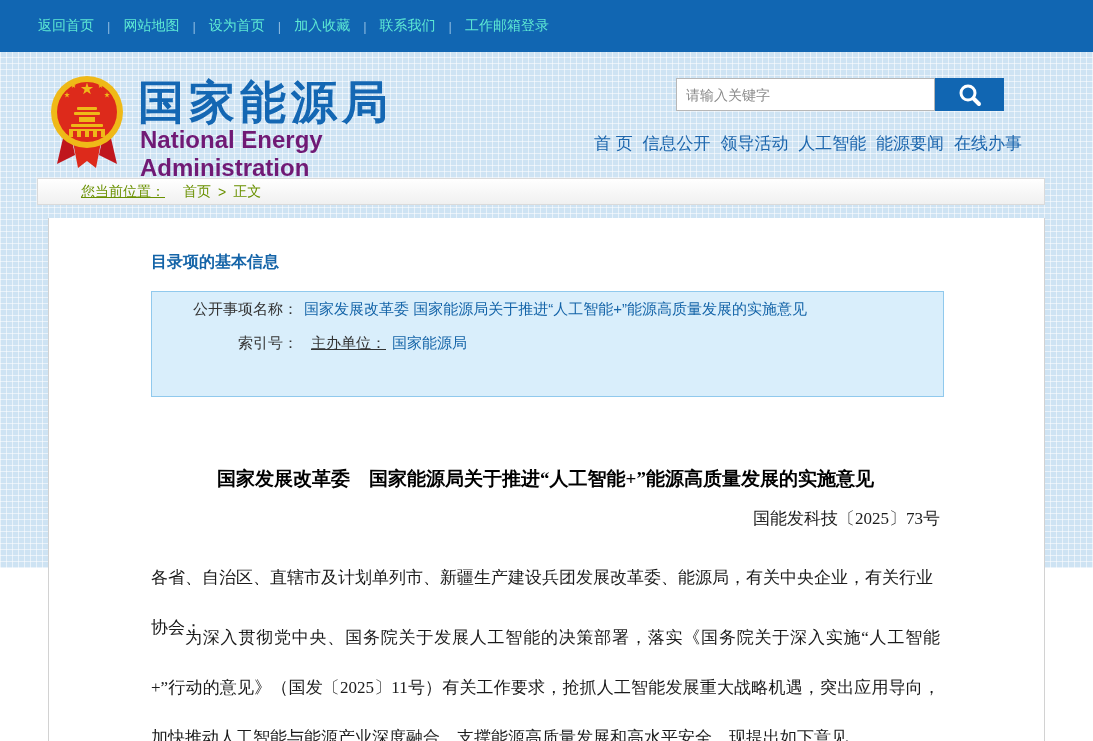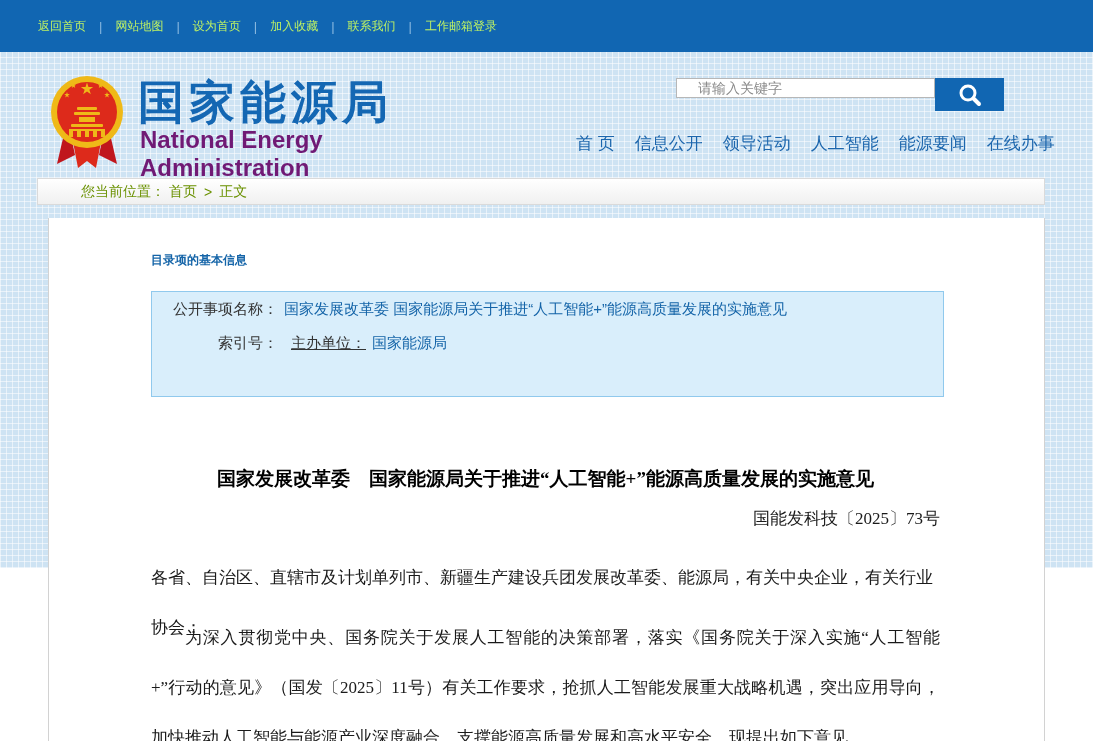--- a/index.html
+++ b/index.html
@@ -18,83 +18,83 @@
       repeating-linear-gradient(0deg,  rgba(255,255,255,.55) 0 1px, transparent 1px 6px),
       repeating-linear-gradient(90deg, rgba(255,255,255,.55) 0 1px, transparent 1px 6px);
   }
   
   .topbar {
     position:absolute; left:0; top:0; width:1093px; height:52px;
     background:#1166b2;
     display:flex; align-items:center; padding-left:38px;
     z-index:5;
   }
-  .topbar a { color:#bef264; font-size:12px; text-decoration:none; white-space:nowrap; }
+  .topbar a { color:#5eead4; font-size:14px; text-decoration:none; white-space:nowrap; }
   .topbar .sep { color:#8ab9e0; margin:0 13px; font-size:13px; }
 
   
   .logo-link { position:absolute; left:50px; top:74px; width:440px; height:95px; z-index:4; cursor:pointer; }
   .emblem { position:absolute; left:0; top:0; }
   .site-title {
     position:absolute; left:88px; top:-2px;
     color:#1467b3; font-weight:bold; font-size:46px; letter-spacing:5px;
     font-family:"Liberation Sans", sans-serif;
   }
   .site-subtitle {
     position:absolute; left:90px; top:52px;
     color:#701a75; font-weight:bold; font-size:24px; letter-spacing:0px;
   }
 
   
   .search { position:absolute; left:676px; top:78px; display:flex; z-index:4; }
   .search input {
-    width:259px; height:20px; border:1px solid #b7b7b7; background:#ffffff;
-    padding:0 21px; font-size:14px; color:#333; outline:none;
+    width:259px; height:33px; border:1px solid #b7b7b7; background:#ffffff;
+    padding:0 9px; font-size:14px; color:#333; outline:none;
   }
   .search input::placeholder { color:#8a8a8a; }
   .search button {
     width:69px; height:33px; background:#1166b2; border:none; cursor:pointer;
     display:flex; align-items:center; justify-content:center;
   }
 
   
   .nav {
-    position:absolute; left:576px; top:132px; width:428px;
-    display:flex; justify-content:space-between; z-index:4;gap:20px;
+    position:absolute; left:594px; top:132px; width:428px;
+    display:flex; justify-content:space-between; z-index:4;
   }
   .nav a { color:#1c66ad; font-size:17px; text-decoration:none; white-space:nowrap; }
 
   
   .breadcrumb {
     position:absolute; left:37px; top:178px; width:1008px; height:27px;
     background:linear-gradient(#ffffff,#f0f0f0);
     border:1px solid #dadada;
     display:flex; align-items:center; padding-left:43px;
     font-size:14px; color:#6a9100; z-index:4;
   }
   .breadcrumb a { color:#6a9100; text-decoration:none; }
   .breadcrumb .bc-sep { margin:0 7px; color:#6a9100; }
-  .breadcrumb .bc-prefix { margin-right:4px; }
+  .breadcrumb .bc-prefix { margin-right:18px;text-decoration:underline; }
 
   
   .content {
     position:absolute; left:48px; top:218px; width:997px; height:523px;
     background:#ffffff;
     border-left:1px solid #d2d2d2; border-right:1px solid #d2d2d2;
     z-index:3;
   }
   .section-title {
     position:absolute; left:102px; top:34px;
-    color:#1464a8; font-weight:bold; font-size:12px;
+    color:#1464a8; font-weight:bold; font-size:16px;
   }
   .infobox {
     position:absolute; left:102px; top:73px; width:793px; height:106px;
     background:#d9eefb; border:1px solid #90c9ed;
   }
-  .infobox .row { height:34.6px; display:flex; align-items:center; font-size:15px; }
+  .infobox .row { height:34.6px; display:flex; align-items:center; font-size:15px;padding-left:20px; }
   .infobox .lbl  { width:126px; text-align:right; color:#333; flex:none; }
   .infobox .val  { color:#1464a8; margin-left:6px; text-decoration:none; }
   .infobox .val2 { width:287px; flex:none; }
   .infobox .lbl2 { width:88px; text-align:right; color:#333; flex:none;text-decoration:underline; }
 
   
   .article-el { font-family:"Liberation Serif","DejaVu Serif",serif; color:#1a1a1a; }
   .doc-title {
     position:absolute; left:102px; right:104px; top:248px;
     text-align:center; font-size:19px; font-weight:bold; color:#000;

